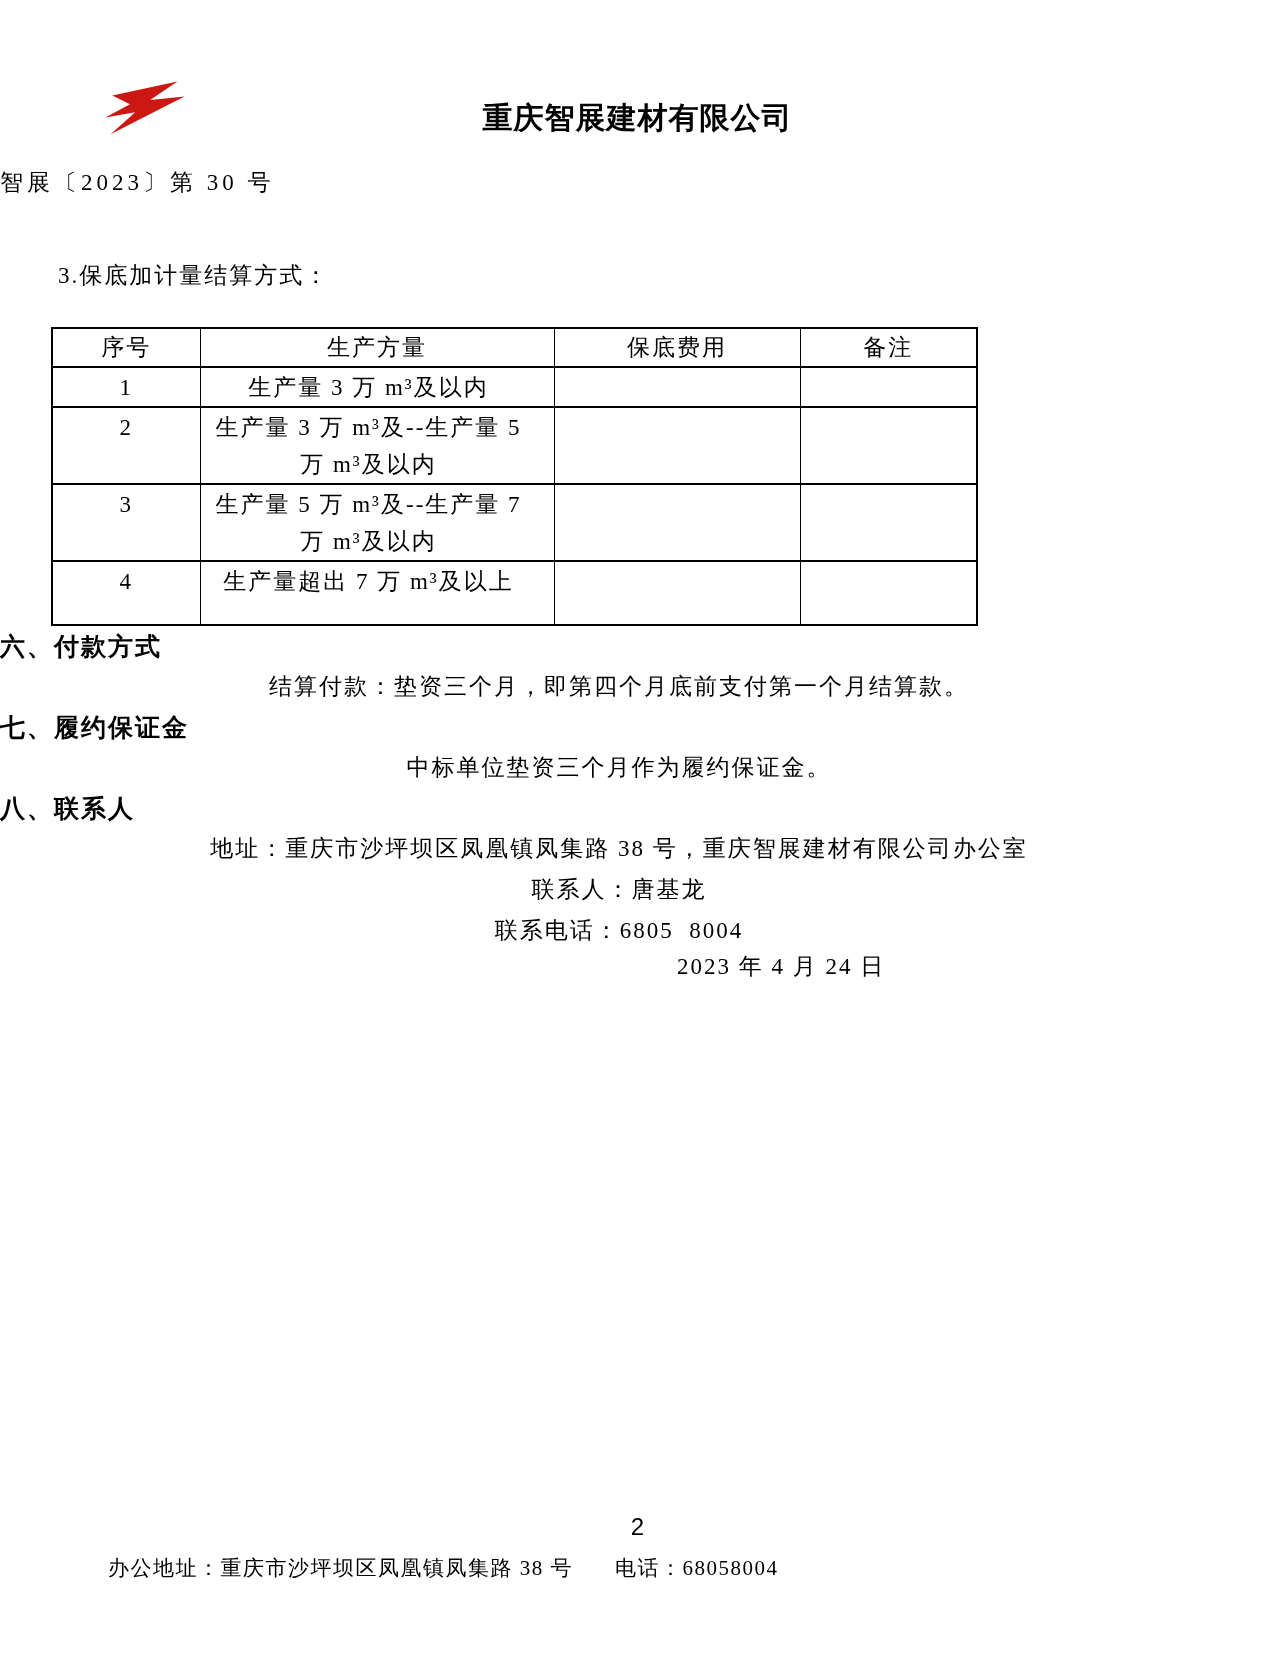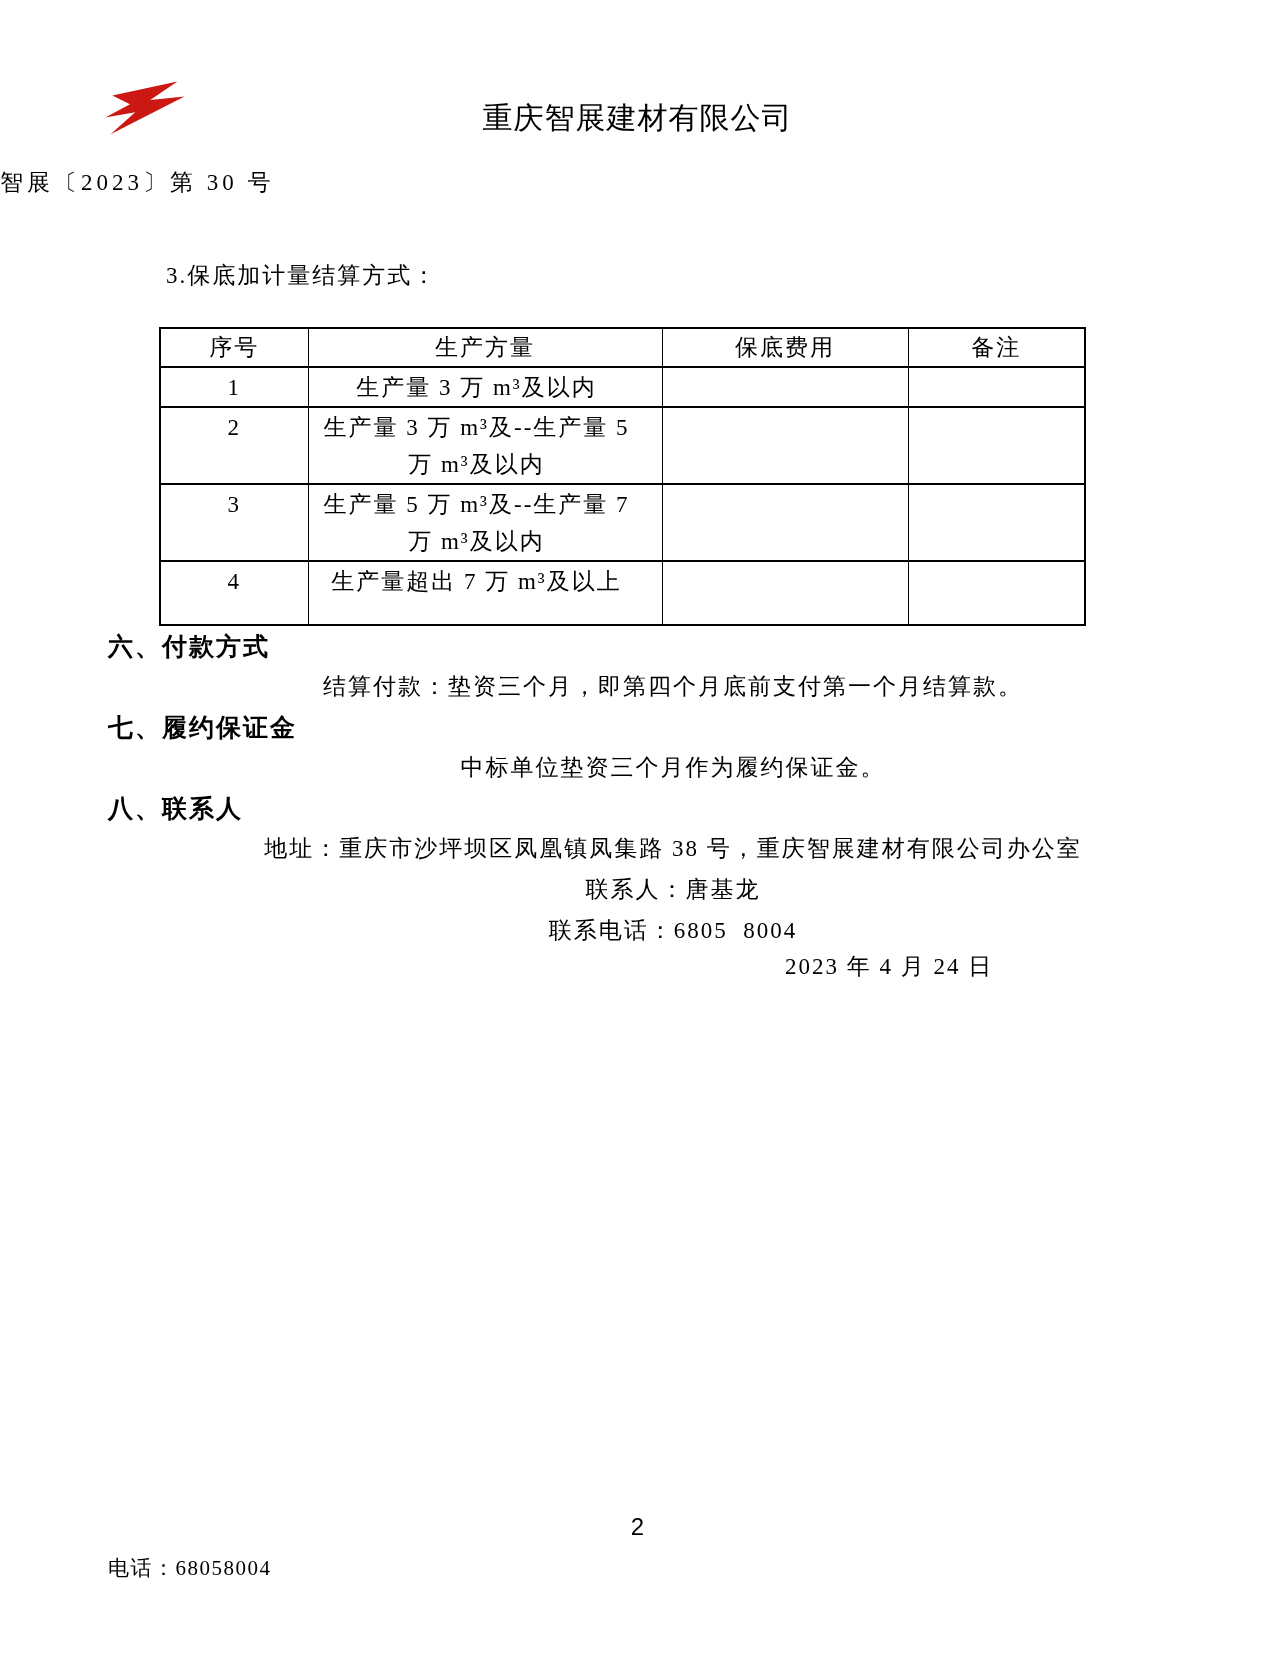--- a/index.html
+++ b/index.html
@@ -19,33 +19,33 @@
     position: absolute;
     left: 100px;
     top: 76px;
     width: 88px;
     height: 62px;
   }
   .page-title {
     padding-top: 98px;
     text-align: center;
     font-family: "Liberation Sans", "DejaVu Sans", sans-serif;
-    font-weight: normal;
+    font-weight: bold;
     font-size: 30px;
     letter-spacing: 1px;
   }
   .doc-number {
     margin-top: 28px;
     text-align: left;
     font-size: 23px;
     letter-spacing: 4px;
     font-family: Liberation Serif, serif;
   }
   
-  .content { padding-left: 108px; padding-right: 95px; }
+  .content { padding-right: 95px; }
   .section3-heading {
     margin-top: 62px;
     padding-left: 58px;
     font-size: 23px;
     letter-spacing: 2px;
   }
   
   table.settlement {
     margin-top: 36px;
     margin-left: 51px;
@@ -194,16 +194,17 @@
     <div class="sec-body">地址：重庆市沙坪坝区凤凰镇凤集路 38 号，重庆智展建材有限公司办公室</div>
     <div class="sec-body">联系人：唐基龙</div>
     <div class="sec-body">联系电话：6805  8004</div>
 
     <div class="date-line">2023 年 4 月 24 日</div>
 
   </div>
 
   <div class="page-number">2</div>
   <div class="page-footer">
+    <span>办公地址：重庆市沙坪坝区凤凰镇凤集路 38 号</span>
     <span>电话：68058004</span>
   </div>
 
 </div>
 
 </body></html>

